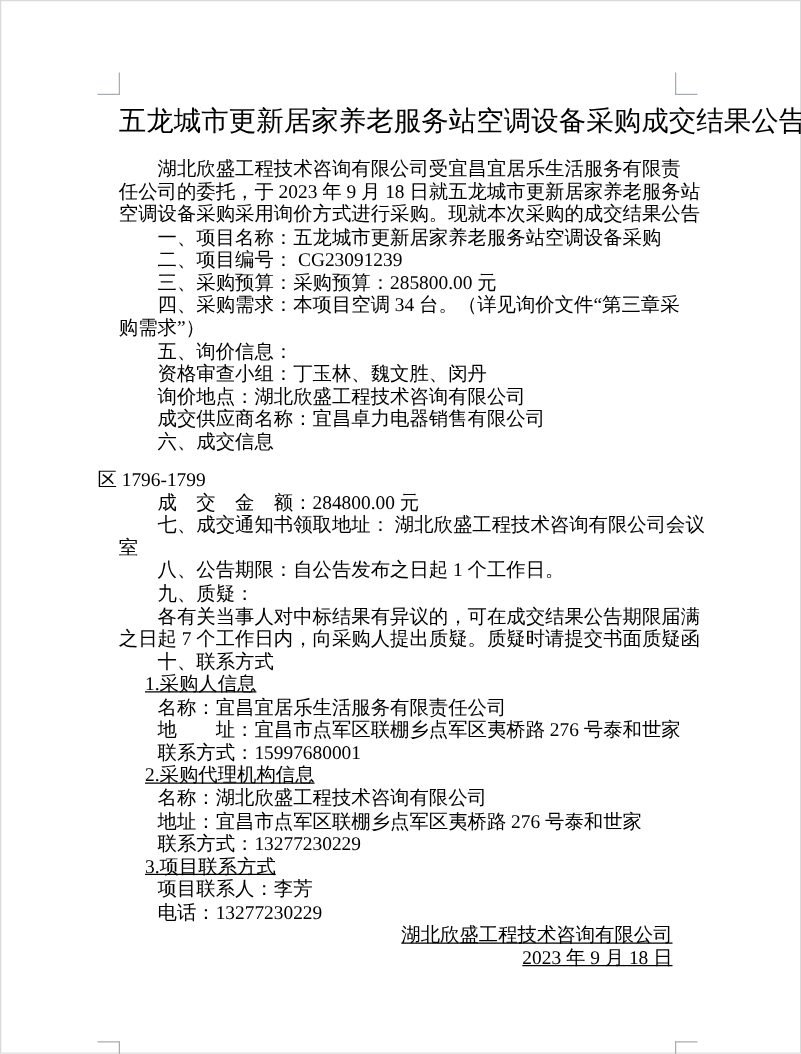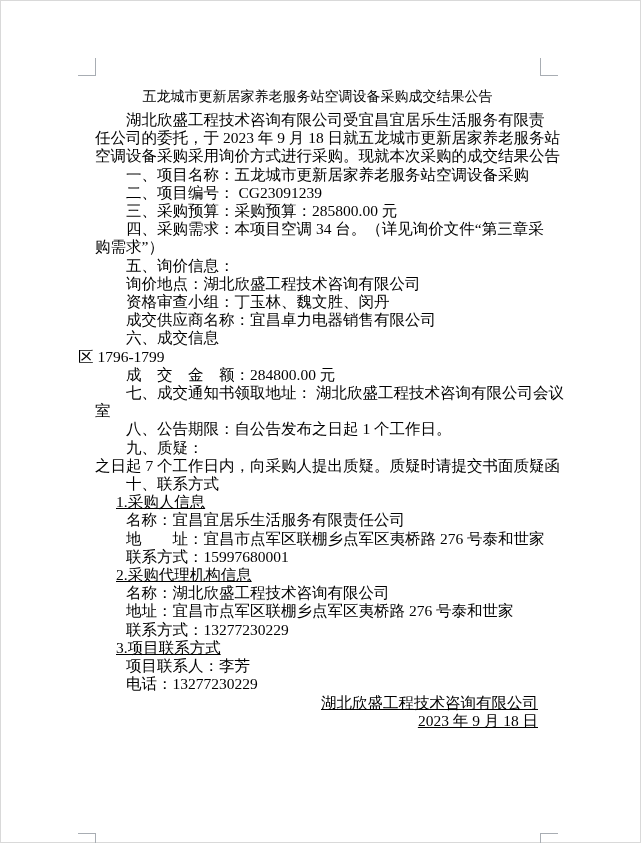--- a/index.html
+++ b/index.html
@@ -26,36 +26,36 @@
   .crop.bl { left: 78px;  top: 833px; border-right: 1px solid #a8adb3; border-top: 1px solid #a8adb3; }
   .crop.br { left: 540px; top: 833px; border-left: 1px solid #a8adb3;  border-top: 1px solid #a8adb3; }
 
   .content {
     position: absolute;
     left: 95px;
     top: 86px;
     width: 445px;
   }
   .doc-title {
-    font-size: 14px;
+    font-size: 22px;
     line-height: 21px;
     text-align: center;
     white-space: nowrap;
-    margin-bottom: 4px;
+    margin-bottom: 20px;
     letter-spacing: 0px;
   }
   .line {
     font-size: 15.5px;
     line-height: 18.2px;
     white-space: nowrap;
     letter-spacing: 0px;
   }
   .ind2 { padding-left: 31px; }
   .ind1 { padding-left: 21px; text-decoration: underline; }
-  .neg  { margin-left: -17px; }
+  .neg  { margin-left: -17px; margin-top: 12px; }
   .right { text-align: right; padding-right: 2px; text-decoration: underline; }
 </style>
 </head>
 <body>
 
 <div class="page"></div>
 
 <div class="crop tl"></div>
 <div class="crop tr"></div>
 <div class="crop bl"></div>
@@ -66,30 +66,31 @@
 
   <div class="line ind2">湖北欣盛工程技术咨询有限公司受宜昌宜居乐生活服务有限责</div>
   <div class="line">任公司的委托，于 2023 年 9 月 18 日就五龙城市更新居家养老服务站</div>
   <div class="line">空调设备采购采用询价方式进行采购。现就本次采购的成交结果公告</div>
   <div class="line ind2">一、项目名称：五龙城市更新居家养老服务站空调设备采购</div>
   <div class="line ind2">二、项目编号： CG23091239</div>
   <div class="line ind2">三、采购预算：采购预算：285800.00 元</div>
   <div class="line ind2">四、采购需求：本项目空调 34 台。（详见询价文件“第三章采</div>
   <div class="line">购需求”）</div>
   <div class="line ind2">五、询价信息：</div>
+  <div class="line ind2">资格审查小组：丁玉林、魏文胜、闵丹</div>
   <div class="line ind2">询价地点：湖北欣盛工程技术咨询有限公司</div>
-  <div class="line ind2">资格审查小组：丁玉林、魏文胜、闵丹</div>
   <div class="line ind2">成交供应商名称：宜昌卓力电器销售有限公司</div>
   <div class="line ind2">六、成交信息</div>
   <div class="line neg">区 1796-1799</div>
   <div class="line ind2">成　交　金　额：284800.00 元</div>
   <div class="line ind2">七、成交通知书领取地址： 湖北欣盛工程技术咨询有限公司会议</div>
   <div class="line">室</div>
   <div class="line ind2">八、公告期限：自公告发布之日起 1 个工作日。</div>
   <div class="line ind2">九、质疑：</div>
+  <div class="line ind2">各有关当事人对中标结果有异议的，可在成交结果公告期限届满</div>
   <div class="line">之日起 7 个工作日内，向采购人提出质疑。质疑时请提交书面质疑函</div>
   <div class="line ind2">十、联系方式</div>
   <div class="line ind1">1.采购人信息</div>
   <div class="line ind2">名称：宜昌宜居乐生活服务有限责任公司</div>
   <div class="line ind2">地　　址：宜昌市点军区联棚乡点军区夷桥路 276 号泰和世家</div>
   <div class="line ind2">联系方式：15997680001</div>
   <div class="line ind1">2.采购代理机构信息</div>
   <div class="line ind2">名称：湖北欣盛工程技术咨询有限公司</div>
   <div class="line ind2">地址：宜昌市点军区联棚乡点军区夷桥路 276 号泰和世家</div>
   <div class="line ind2">联系方式：13277230229</div>

